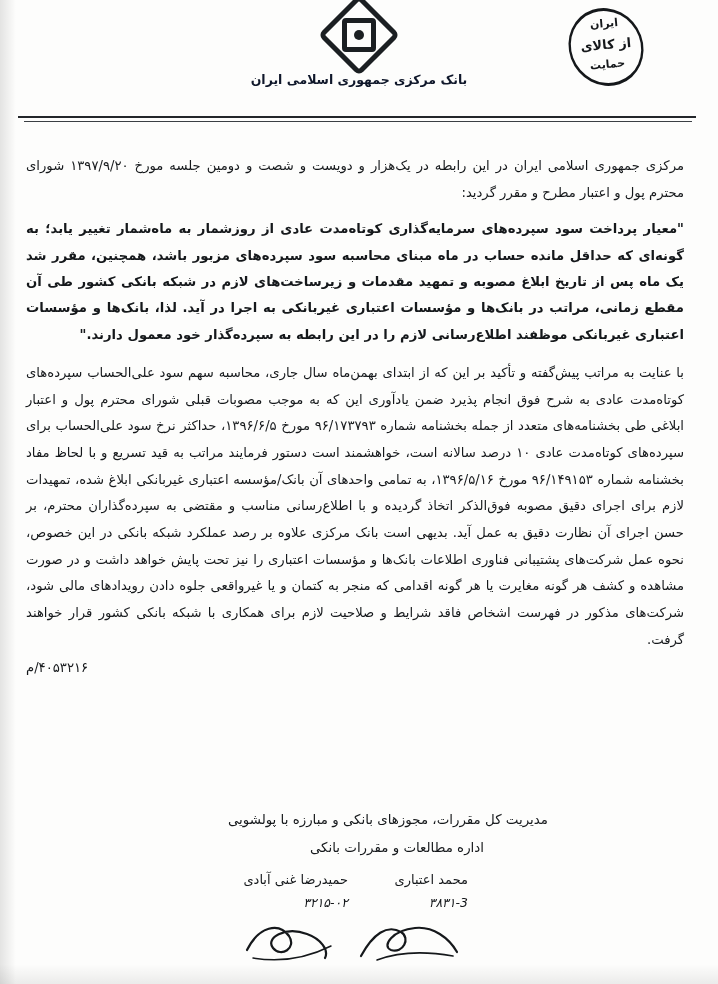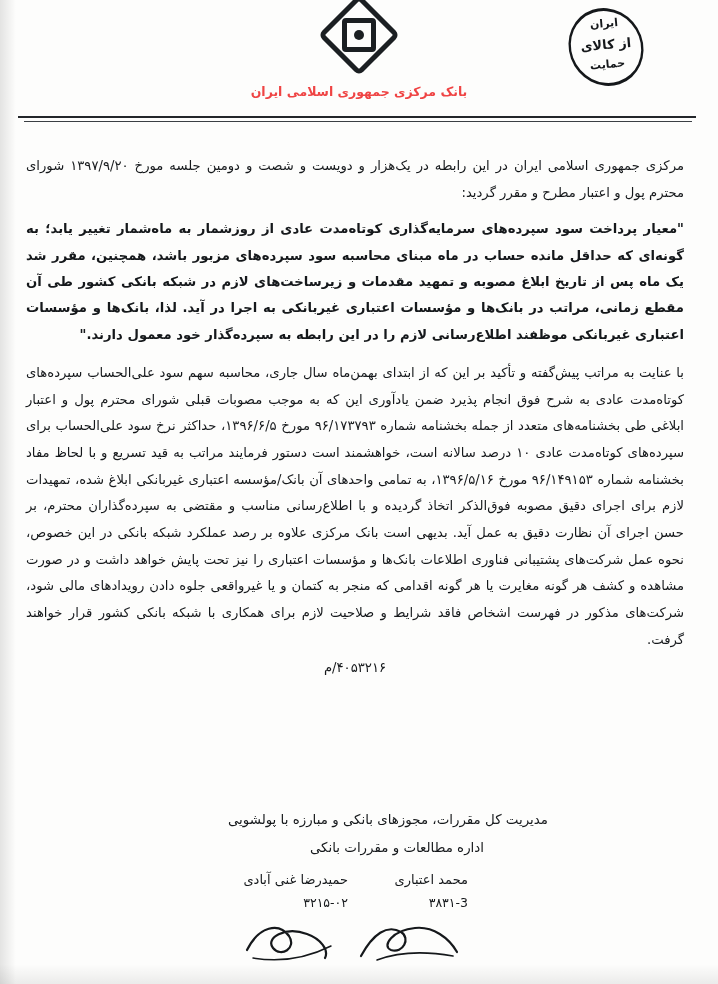--- a/index.html
+++ b/index.html
@@ -82,24 +82,24 @@
     border-radius: 4px;
   }
   .cbi-mark .dot {
     position: absolute;
     top: 24px; left: 24px;
     width: 10px; height: 10px;
     background: #1b1f22;
     border-radius: 50%;
   }
   .cbi-name {
-    margin-top: 20px;
+    margin-top: 8px;
     font-size: 12.5px;
     font-weight: bold;
-    color: #ef4444;
+    color: #0f172a;
     letter-spacing: 0.3px;
   }
 
   .rule {
     position: absolute;
     top: 116px;
     right: 22px;
     left: 18px;
     height: 2px;
     background: #23262a;
@@ -158,20 +158,21 @@
     color: #15181b;
   }
   .sig {
     min-width: 120px;
   }
   .sig .name { font-weight: normal; white-space: nowrap; }
   .sig .code {
     margin-top: 8px;
     font-size: 12.5px;
     letter-spacing: 0.5px;
+    font-style: italic;
   }
   .sig .scrawl {
     margin-top: 6px;
     height: 48px;
     position: relative;
   }
   .sig .scrawl svg { position: absolute; top: 0; left: 50%; transform: translateX(-50%); }
 
   .edge-shadow {
     position: absolute;
@@ -212,21 +213,21 @@
     </div>
 
     <div class="rule"></div>
     <div class="rule thin"></div>
   </div>
 
   <div class="content">
     <p class="para intro">مرکزی جمهوری اسلامی ایران در این رابطه در یک‌هزار و دویست و شصت و دومین جلسه مورخ ۱۳۹۷/۹/۲۰ شورای محترم پول و اعتبار مطرح و مقرر گردید:</p>
     <p class="quote">"معیار پرداخت سود سپرده‌های سرمایه‌گذاری کوتاه‌مدت عادی از روزشمار به ماه‌شمار تغییر یابد؛ به گونه‌ای که حداقل مانده حساب در ماه مبنای محاسبه سود سپرده‌های مزبور باشد، همچنین، مقرر شد یک ماه پس از تاریخ ابلاغ مصوبه و تمهید مقدمات و زیرساخت‌های لازم در شبکه بانکی کشور طی آن مقطع زمانی، مراتب در بانک‌ها و مؤسسات اعتباری غیربانکی به اجرا در آید. لذا، بانک‌ها و مؤسسات اعتباری غیربانکی موظفند اطلاع‌رسانی لازم را در این رابطه به سپرده‌گذار خود معمول دارند."</p>
     <p class="para">با عنایت به مراتب پیش‌گفته و تأکید بر این که از ابتدای بهمن‌ماه سال جاری، محاسبه سهم سود علی‌الحساب سپرده‌های کوتاه‌مدت عادی به شرح فوق انجام پذیرد ضمن یادآوری این که به موجب مصوبات قبلی شورای محترم پول و اعتبار ابلاغی طی بخشنامه‌های متعدد از جمله بخشنامه شماره ۹۶/۱۷۳۷۹۳ مورخ ۱۳۹۶/۶/۵، حداکثر نرخ سود علی‌الحساب برای سپرده‌های کوتاه‌مدت عادی ۱۰ درصد سالانه است، خواهشمند است دستور فرمایند مراتب به قید تسریع و با لحاظ مفاد بخشنامه شماره ۹۶/۱۴۹۱۵۳ مورخ ۱۳۹۶/۵/۱۶، به تمامی واحدهای آن بانک/مؤسسه اعتباری غیربانکی ابلاغ شده، تمهیدات لازم برای اجرای دقیق مصوبه فوق‌الذکر اتخاذ گردیده و با اطلاع‌رسانی مناسب و مقتضی به سپرده‌گذاران محترم، بر حسن اجرای آن نظارت دقیق به عمل آید. بدیهی است بانک مرکزی علاوه بر رصد عملکرد شبکه بانکی در این خصوص، نحوه عمل شرکت‌های پشتیبانی فناوری اطلاعات بانک‌ها و مؤسسات اعتباری را نیز تحت پایش خواهد داشت و در صورت مشاهده و کشف هر گونه مغایرت یا هر گونه اقدامی که منجر به کتمان و یا غیرواقعی جلوه دادن رویدادهای مالی شود، شرکت‌های مذکور در فهرست اشخاص فاقد شرایط و صلاحیت لازم برای همکاری با شبکه بانکی کشور قرار خواهند گرفت.</p>
-    <p class="para" style="text-align:center; margin-top:-4px;">۴۰۵۳۲۱۶/م</p>
+    <p class="para" style="text-align:left; margin-top:-4px;">۴۰۵۳۲۱۶/م</p>
   </div>
 
   <div class="closing">
     <div class="l1">مدیریت کل مقررات، مجوزهای بانکی و مبارزه با پولشویی</div>
     <div class="l2">اداره مطالعات و مقررات بانکی</div>
   </div>
 
   <div class="signatures">
     <div class="sig">
       <div class="name">محمد اعتباری</div>

